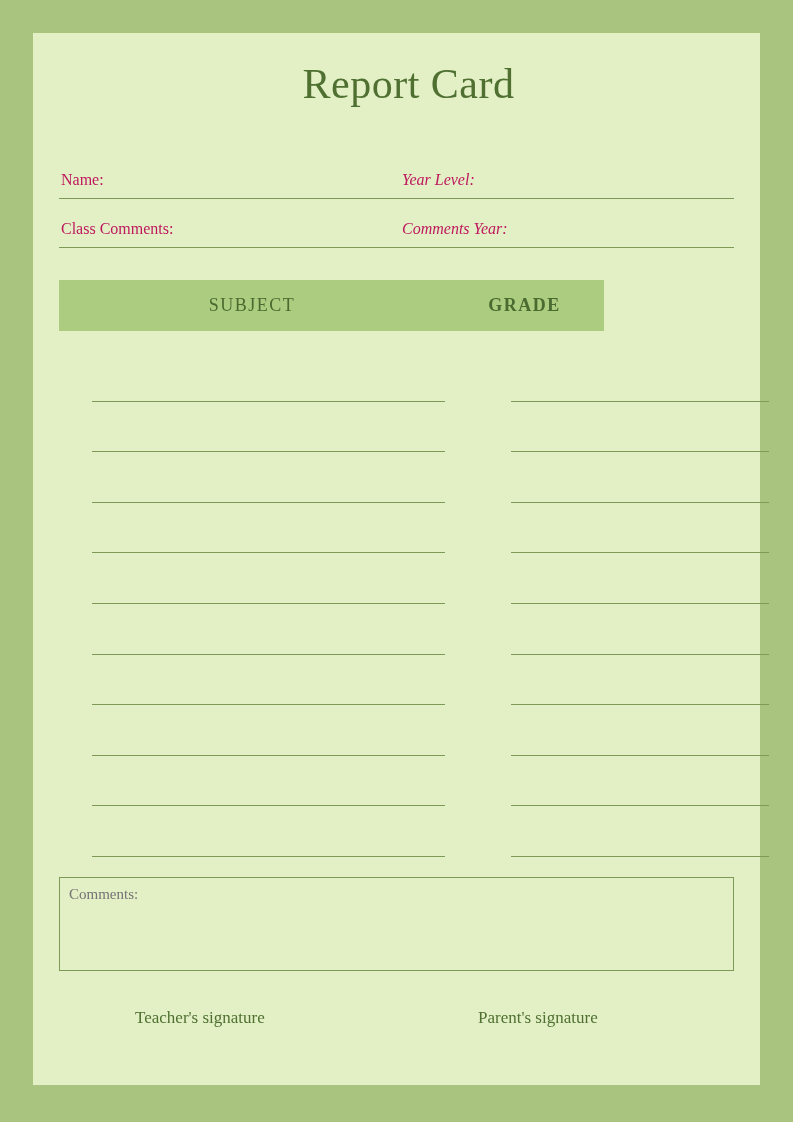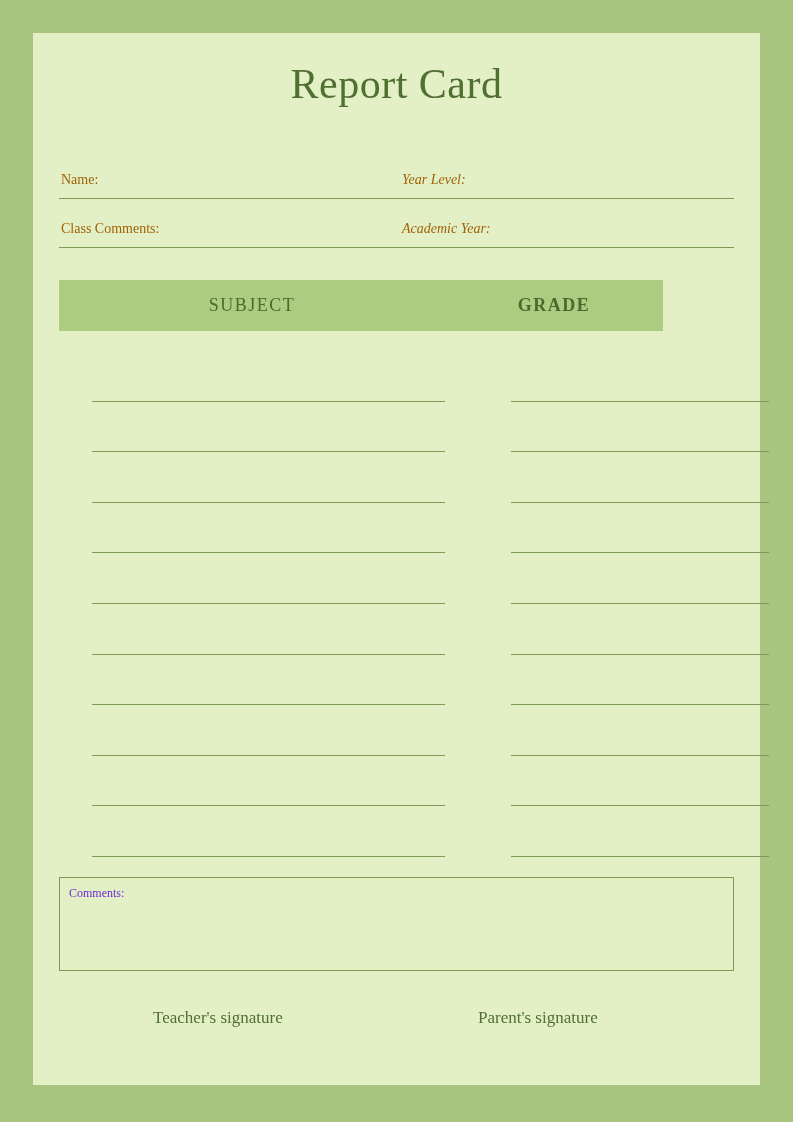--- a/index.html
+++ b/index.html
@@ -16,21 +16,21 @@
   .page {
     position: absolute;
     left: 33px;
     top: 33px;
     width: 727px;
     height: 1052px;
     background: #e3f0c6;
   }
   .title {
     position: absolute;
-    left: 0;
+    left: 12px;
     top: 27px;
     width: 727px;
     text-align: center;
     font-size: 42px;
     color: #4f7031;
     letter-spacing: 0.5px;
   }
   
   .fields {
     position: absolute;
@@ -43,35 +43,35 @@
     height: 49px;
   }
   .field {
     position: absolute;
     bottom: 0;
     border-bottom: 1px solid #7d9a57;
     height: 34px;
     box-sizing: border-box;
   }
   .field-label {
-    font-size: 14px;
-    color: #a16207;
+    font-size: 16px;
+    color: #be185d;
     line-height: 30px;
     padding-left: 2px;
     display: block;
   }
   .field.left  { left: 0;    width: 341px; }
   .field.right { left: 341px; width: 334px; font-style: italic; }
 
   
   .table-head {
     position: absolute;
     left: 26px;
     top: 247px;
-    width: 604px;
+    width: 545px;
     height: 51px;
     background: #accc7f;
     display: flex;
   }
   .th {
     flex: 1;
     text-align: center;
     font-size: 18px;
     letter-spacing: 1.5px;
     color: #4a6b30;
@@ -102,40 +102,40 @@
   .comments {
     position: absolute;
     left: 26px;
     top: 844px;
     width: 675px;
     height: 94px;
     border: 1px solid #7d9a57;
     box-sizing: border-box;
   }
   .comments-label {
-    font-size: 12px;
-    color: #6d28d9;
+    font-size: 15px;
+    color: #737373;
     padding: 8px 0 0 9px;
   }
 
   
   .signatures {
     position: absolute;
     left: 26px;
     top: 975px;
     width: 675px;
     height: 30px;
   }
   .sig {
     position: absolute;
     font-size: 17px;
     color: #4f7031;
     top: 0;
   }
-  .sig.teacher { left: 76px; margin-left: 18px; }
+  .sig.teacher { left: 76px; }
   .sig.parent  { left: 419px; text-align: right; }
 </style>
 </head>
 <body>
 
 <div class="page">
 
   <div class="title">Report Card</div>
 
   <div class="fields">
@@ -145,21 +145,21 @@
       </div>
       <div class="field right">
         <span class="field-label">Year Level:</span>
       </div>
     </div>
     <div class="field-row">
       <div class="field left">
         <span class="field-label">Class Comments:</span>
       </div>
       <div class="field right">
-        <span class="field-label">Academic Year:</span>
+        <span class="field-label">Comments Year:</span>
       </div>
     </div>
   </div>
 
   <div class="table-head">
     <div class="th subject">SUBJECT</div>
     <div class="th grade">GRADE</div>
   </div>
 
   <div class="rows">

